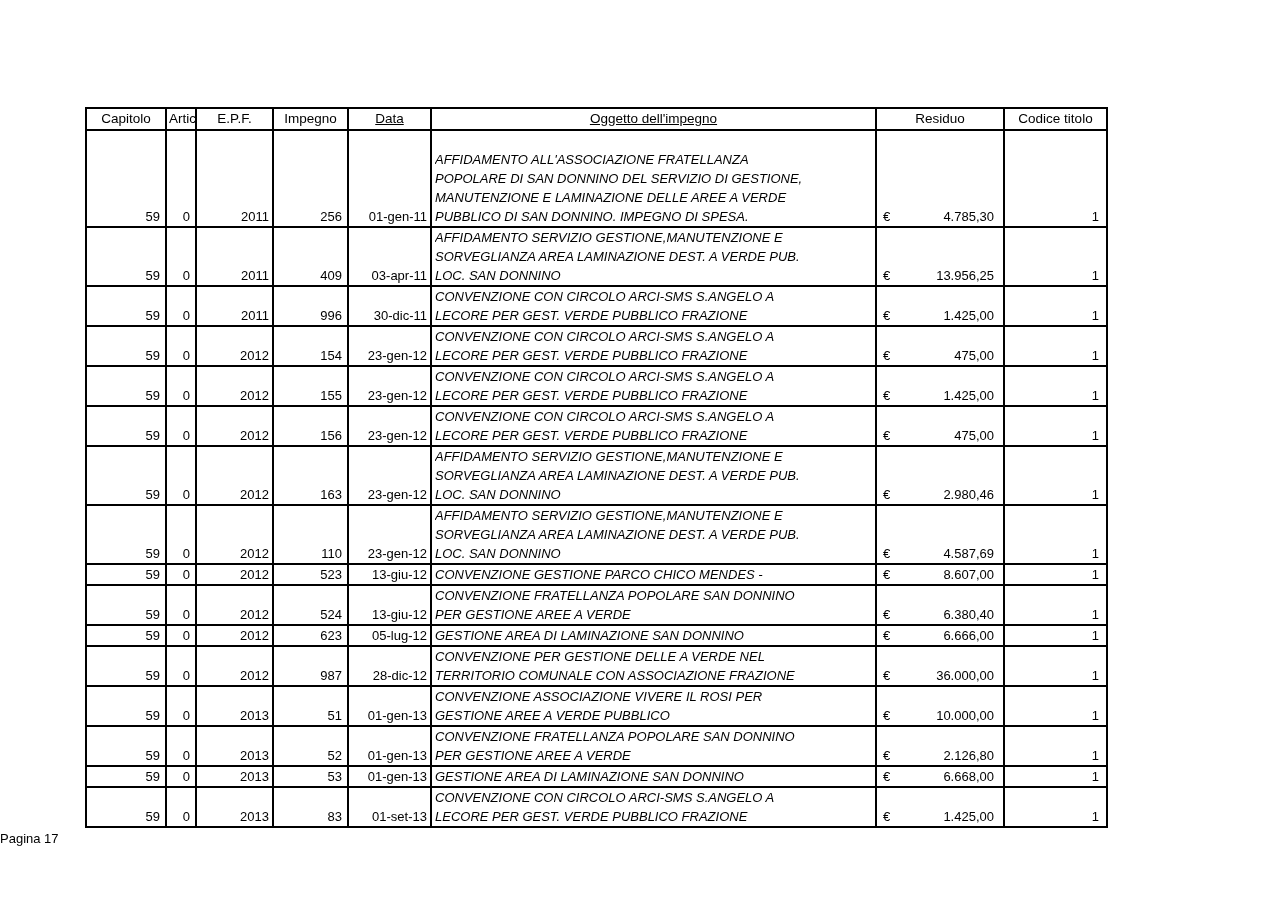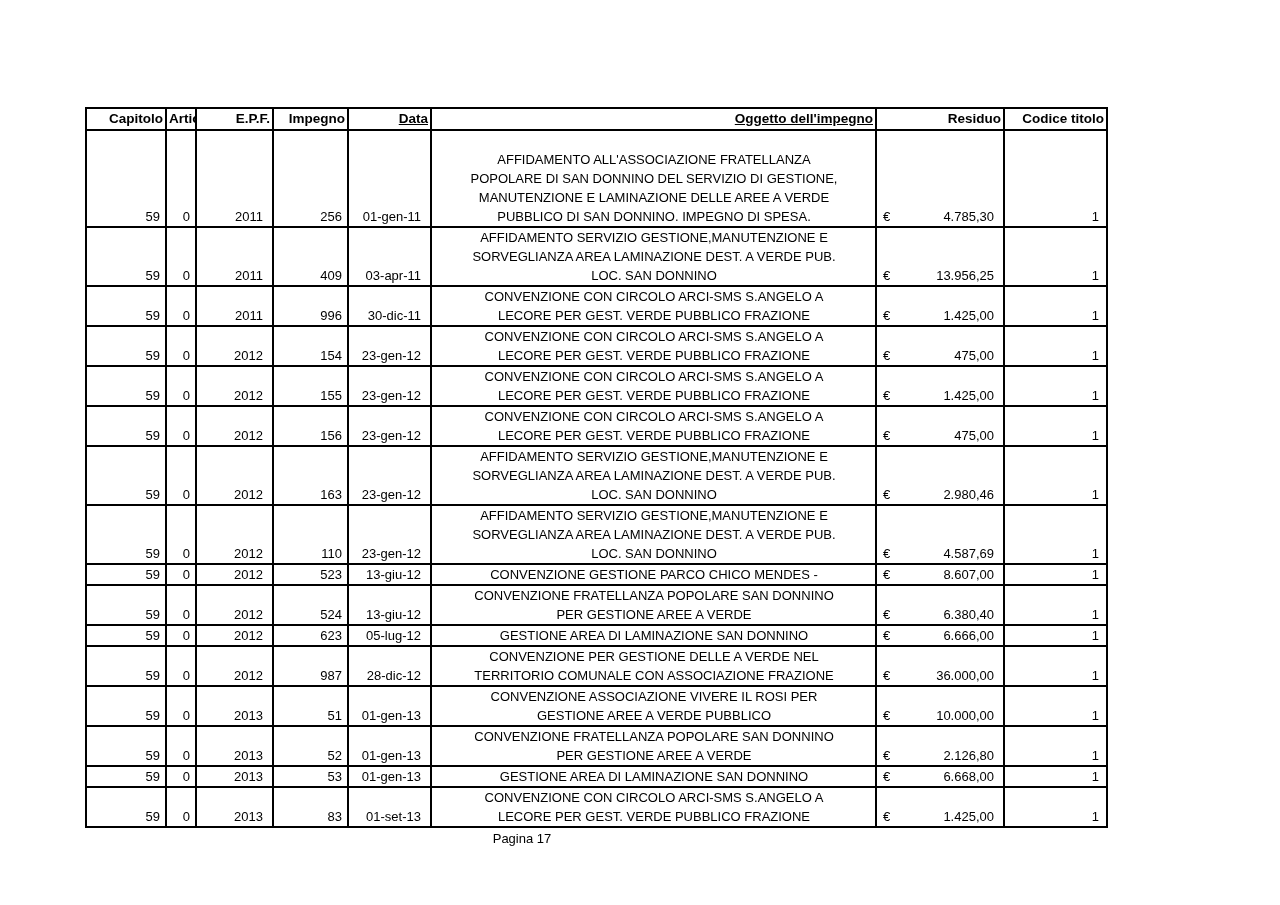--- a/index.html
+++ b/index.html
@@ -24,57 +24,56 @@
   th, td {
     border: 2px solid #000000;
     font-size: 13px;
     line-height: 19px;
     vertical-align: bottom;
     overflow: hidden;
     white-space: nowrap;
   }
   th {
     font-size: 13.5px;
-    font-weight: bold;
-    text-align: right;
+    font-weight: normal;
+    text-align: center;
     height: 21px;
     padding: 0 2px 1px 2px;
     vertical-align: middle;
   }
   th .hdr-underline { text-decoration: underline; }
 
   
   col.c-capitolo { width: 80px; }
   col.c-arti     { width: 30px; }
   col.c-epf      { width: 77px; }
   col.c-impegno  { width: 75px; }
   col.c-data     { width: 83px; }
   col.c-oggetto  { width: 445px; }
   col.c-residuo  { width: 128px; }
   col.c-codice   { width: 103px; }
 
   td.num  { text-align: right; padding: 0 5px 0 2px; }
-  td.col-epf, td.col-data { padding-right: 9px; }
-  td.col-oggetto { text-align: center; padding: 0 2px 0 3px; }
+  td.col-epf, td.col-data { padding-right: 3px; }
+  td.col-oggetto { text-align: left; padding: 0 2px 0 3px; font-style: italic; }
   td.col-oggetto .ln { min-height: 19px; line-height: 19px; white-space: nowrap; overflow: hidden; }
   td.col-residuo { padding: 0; }
   .residuo-wrap {
     display: flex;
     justify-content: space-between;
     align-items: flex-end;
     padding: 0 9px 0 6px;
     line-height: 19px;
   }
   td.col-codice { text-align: right; padding: 0 7px 0 2px; }
 
   .page-footer {
     position: absolute;
     left: 0; top: 831px;
     width: 1044px;
-    text-align: center;
     font-size: 13px;
     color: #000000;
   }
 </style>
 </head>
 <body>
 
 <div class="sheet">
   <table class="register">
     <colgroup>

